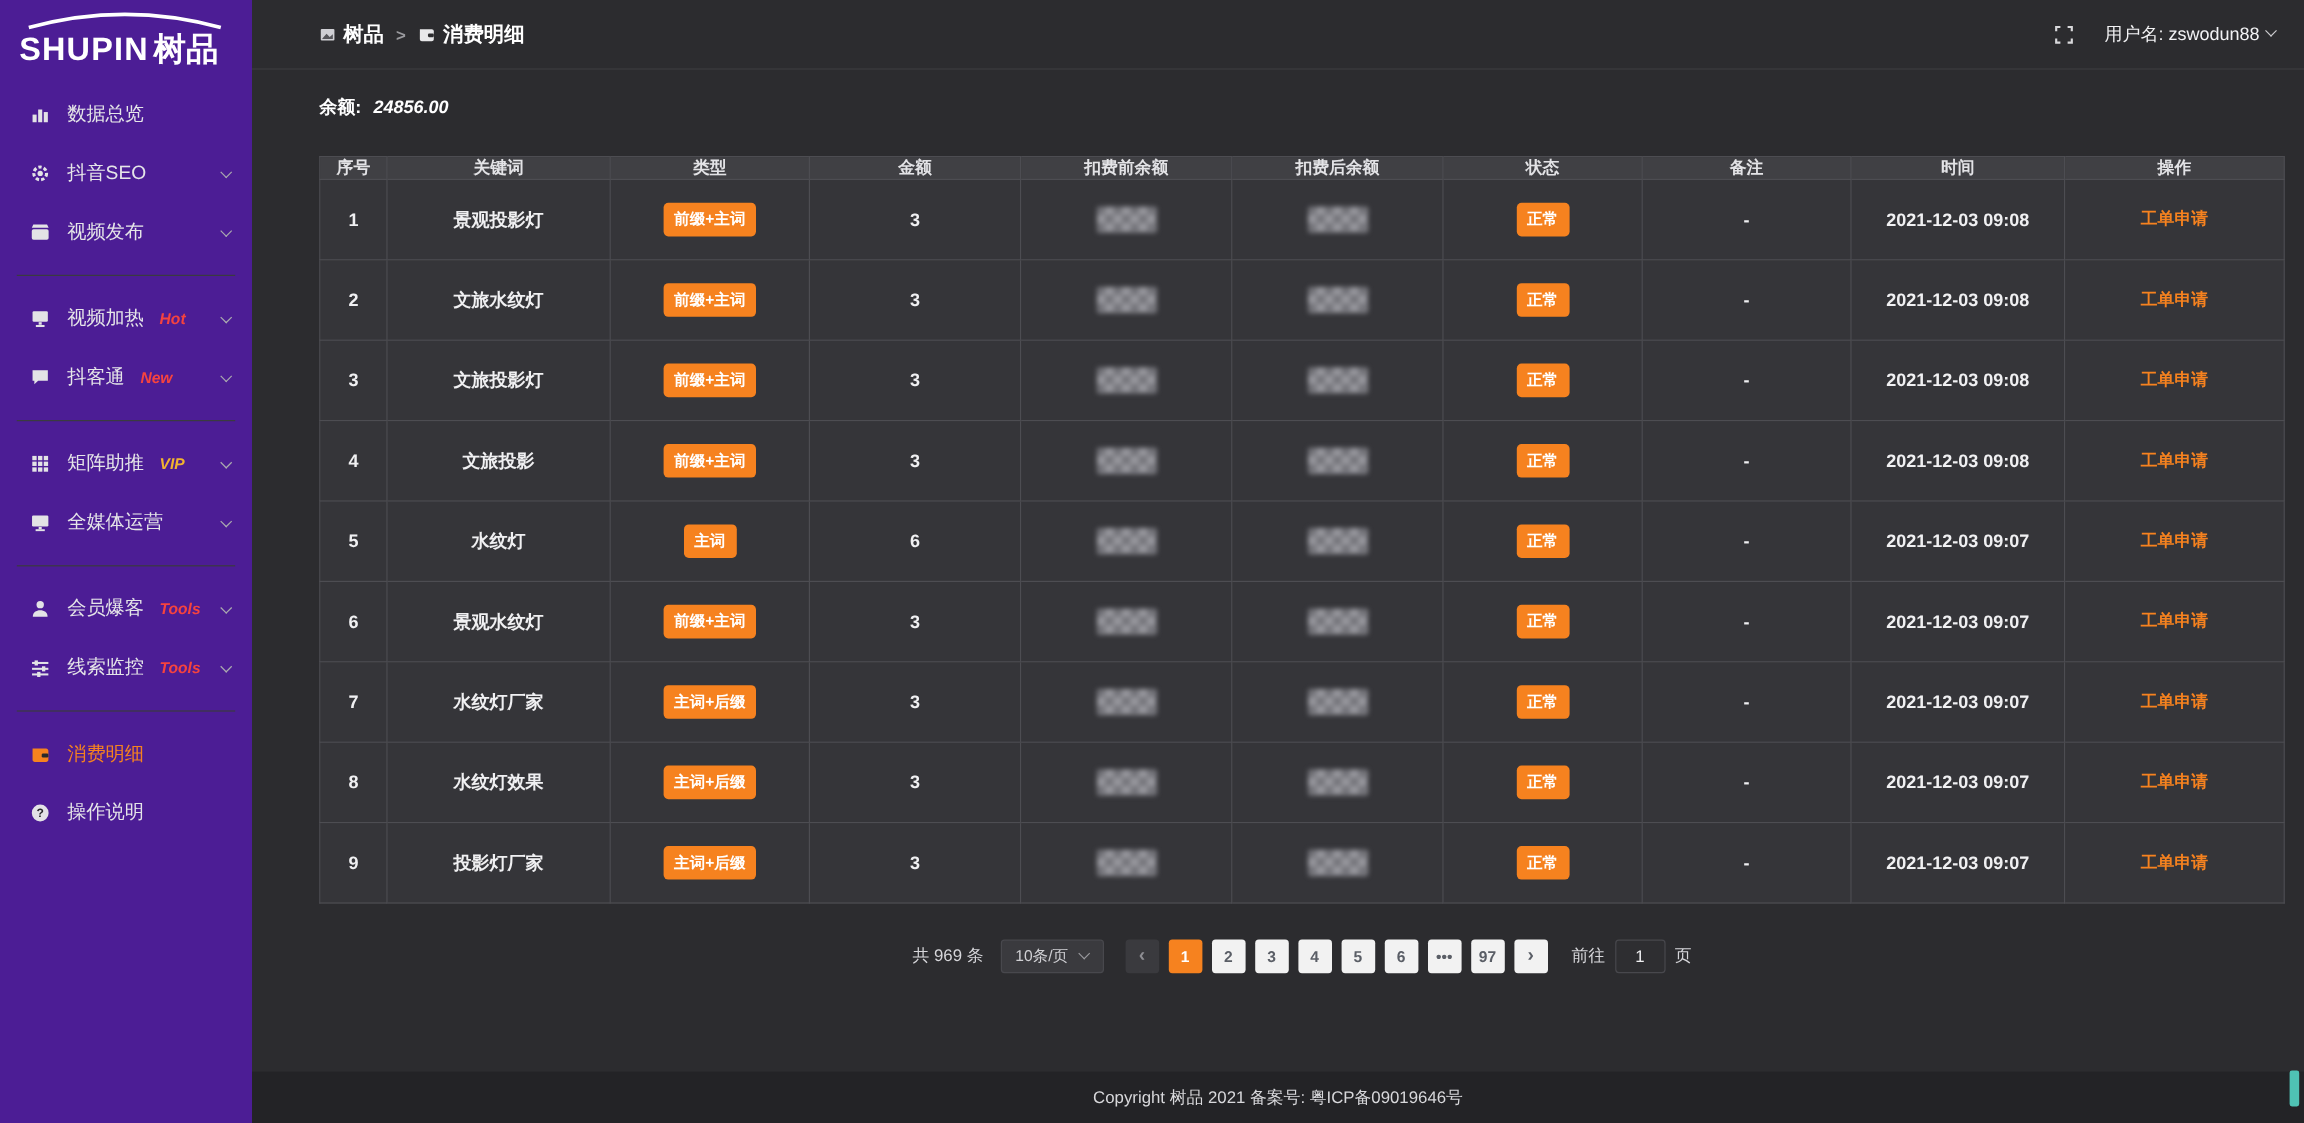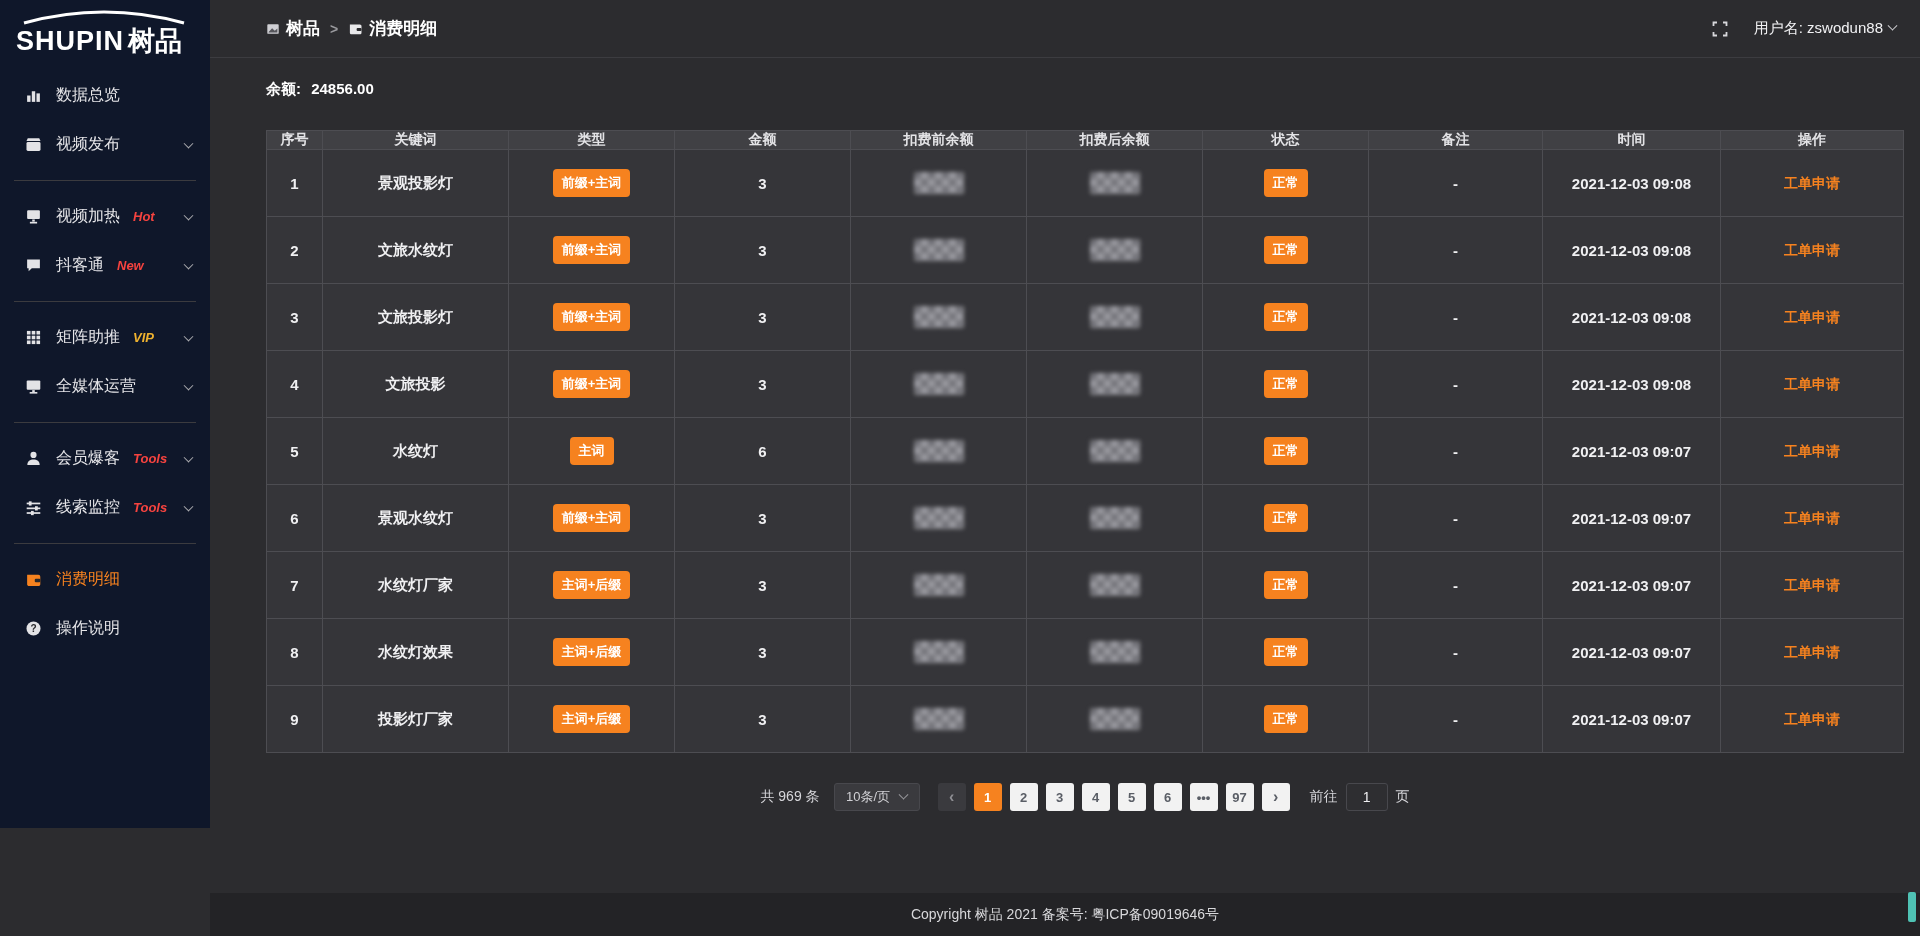--- a/index.html
+++ b/index.html
@@ -1,21 +1,21 @@
 <!DOCTYPE html>
 <html><head>
 <meta charset="utf-8">
 <style>
   * { margin:0; padding:0; box-sizing:border-box; }
   html,body { width:1920px; height:936px; overflow:hidden;
     font-family:"Liberation Sans","DejaVu Sans",sans-serif;
     background:#2c2c2f; color:#e8e8ea; }
 
   
-  .sidebar { position:absolute; left:0; top:0; width:210px; height:828px; background:#0f172a; z-index:3; }
+  .sidebar { position:absolute; left:0; top:0; width:210px; height:936px; background:#4c1d95; z-index:3; }
   .logo { padding:10px 14px 2px 16px; cursor:pointer; }
   .logo svg.arc { display:block; margin:0 0 -2px 2px; }
   .logo-text { font-size:27px; font-weight:800; color:#fff; letter-spacing:1px; white-space:nowrap; }
   .logo-text .cn { letter-spacing:0; margin-left:4px; }
   .menu { margin-top:10px; }
   .menu-item { position:relative; height:49px; display:flex; align-items:center; padding:0 16px 0 24px; cursor:pointer; }
   .menu-item .ico { width:18px; height:18px; display:flex; align-items:center; justify-content:center; margin-right:14px; flex:none; }
   .menu-item .lbl { font-size:16px; color:#e5e5e8; }
   .menu-item.active .lbl { color:#f6821f; }
   .tag { font-size:13px; font-weight:bold; font-style:italic; margin-left:13px; }
@@ -33,21 +33,21 @@
   .crumb { display:flex; align-items:center; gap:6px; cursor:pointer; }
   .crumb-sep { color:#9a9a9e; font-size:14px; font-weight:bold; }
   .header-right { margin-left:auto; display:flex; align-items:center; gap:26px; }
   .fullscreen { cursor:pointer; display:flex; }
   .user { display:flex; align-items:center; gap:6px; font-size:15px; color:#f2f2f4; cursor:pointer; }
   .user .chev { position:static; transform:rotate(45deg) translate(-2px,-2px); border-color:#cfcfd2; }
 
   
   .main { position:absolute; left:210px; right:0; top:59px; bottom:43px; padding:0 16px 0 56px; }
   .balance { margin-top:21px; font-size:15px; font-weight:bold; color:#fff; }
-  .balance .val { margin-left:6px; }
+  .balance .val { margin-left:6px;font-style:italic; }
 
   table.data { width:100%; border-collapse:collapse; margin-top:31px;
     border:1px solid #4d4d52; }
   table.data th, table.data td { border:1px solid #4d4d52; text-align:center; }
   table.data thead th { height:19px; background:#404044; color:#e3e3e6; font-size:14px; font-weight:bold; }
   table.data tbody td { height:67px; background:#353539; color:#f0f0f2; font-size:15px; font-weight:600; }
   .badge { display:inline-block; background:#f6821f; color:#fff; font-size:13px; font-weight:600;
     padding:5px 9px; border-radius:4px; white-space:nowrap; }
   .blurred { display:inline-block; width:50px; height:22px; border-radius:2px;
     background-image:
@@ -98,20 +98,30 @@
 
     <div class="menu-item">
       <span class="ico">
           <svg width="17" height="17" viewBox="0 0 16 16">
             <rect class="fill" x="2" y="8" width="3.2" height="6"></rect>
             <rect class="fill" x="6.4" y="4" width="3.2" height="10"></rect>
             <rect class="fill" x="10.8" y="6" width="3.2" height="8"></rect>
           </svg>
         </span>
       <span class="lbl">数据总览</span>
+    </div>
+    <div class="menu-item">
+      <span class="ico">
+          <svg width="17" height="17" viewBox="0 0 16 16">
+            <circle cx="8" cy="8" r="5" fill="none" stroke="#e3e3e6" stroke-width="2.4" stroke-dasharray="2.6 1.7"></circle>
+            <circle class="fill" cx="8" cy="8" r="2.1"></circle>
+          </svg>
+        </span>
+      <span class="lbl">抖音SEO</span>
+      <span class="chev"></span>
     </div>
     <div class="menu-item">
       <span class="ico">
           <svg width="17" height="17" viewBox="0 0 16 16">
             <path class="fill" d="M2.6 2 13.4 2 14.6 4.6 1.4 4.6Z"></path>
             <rect class="fill" x="1.4" y="5.6" width="13.2" height="8.4" rx="1.4"></rect>
           </svg>
         </span>
       <span class="lbl">视频发布</span>
       <span class="chev"></span>

